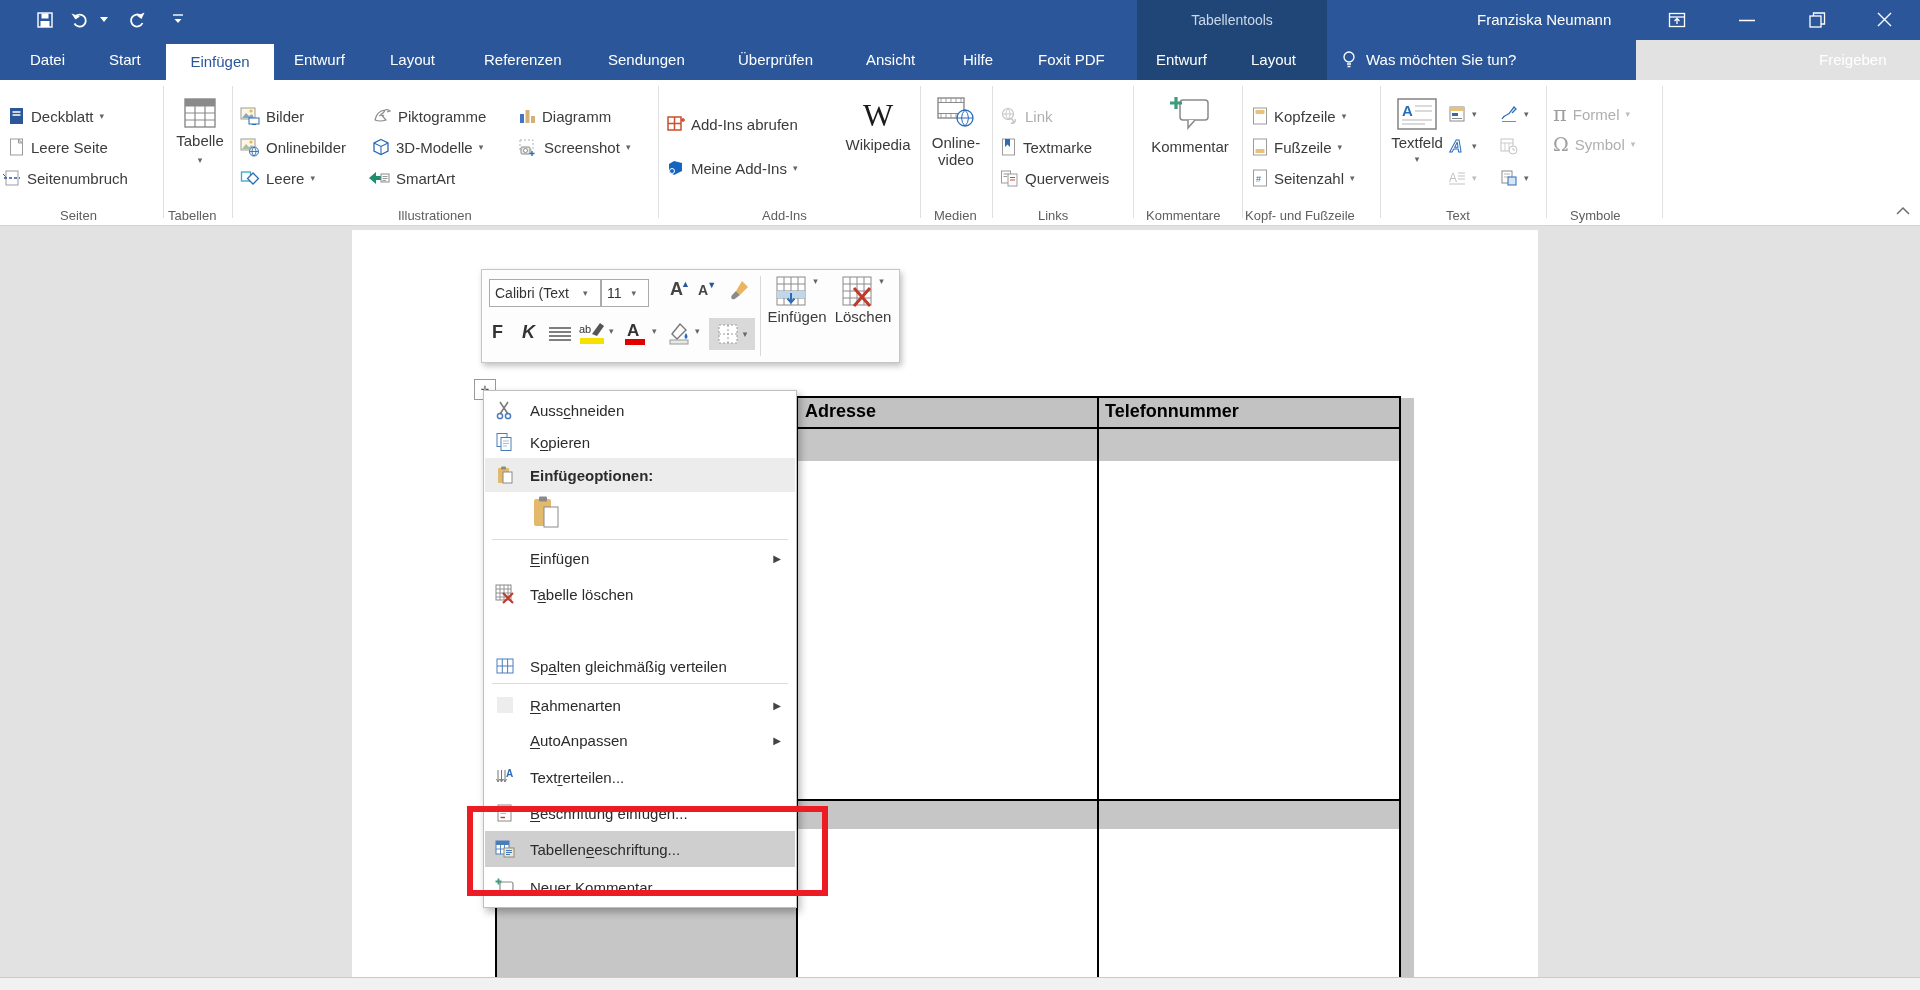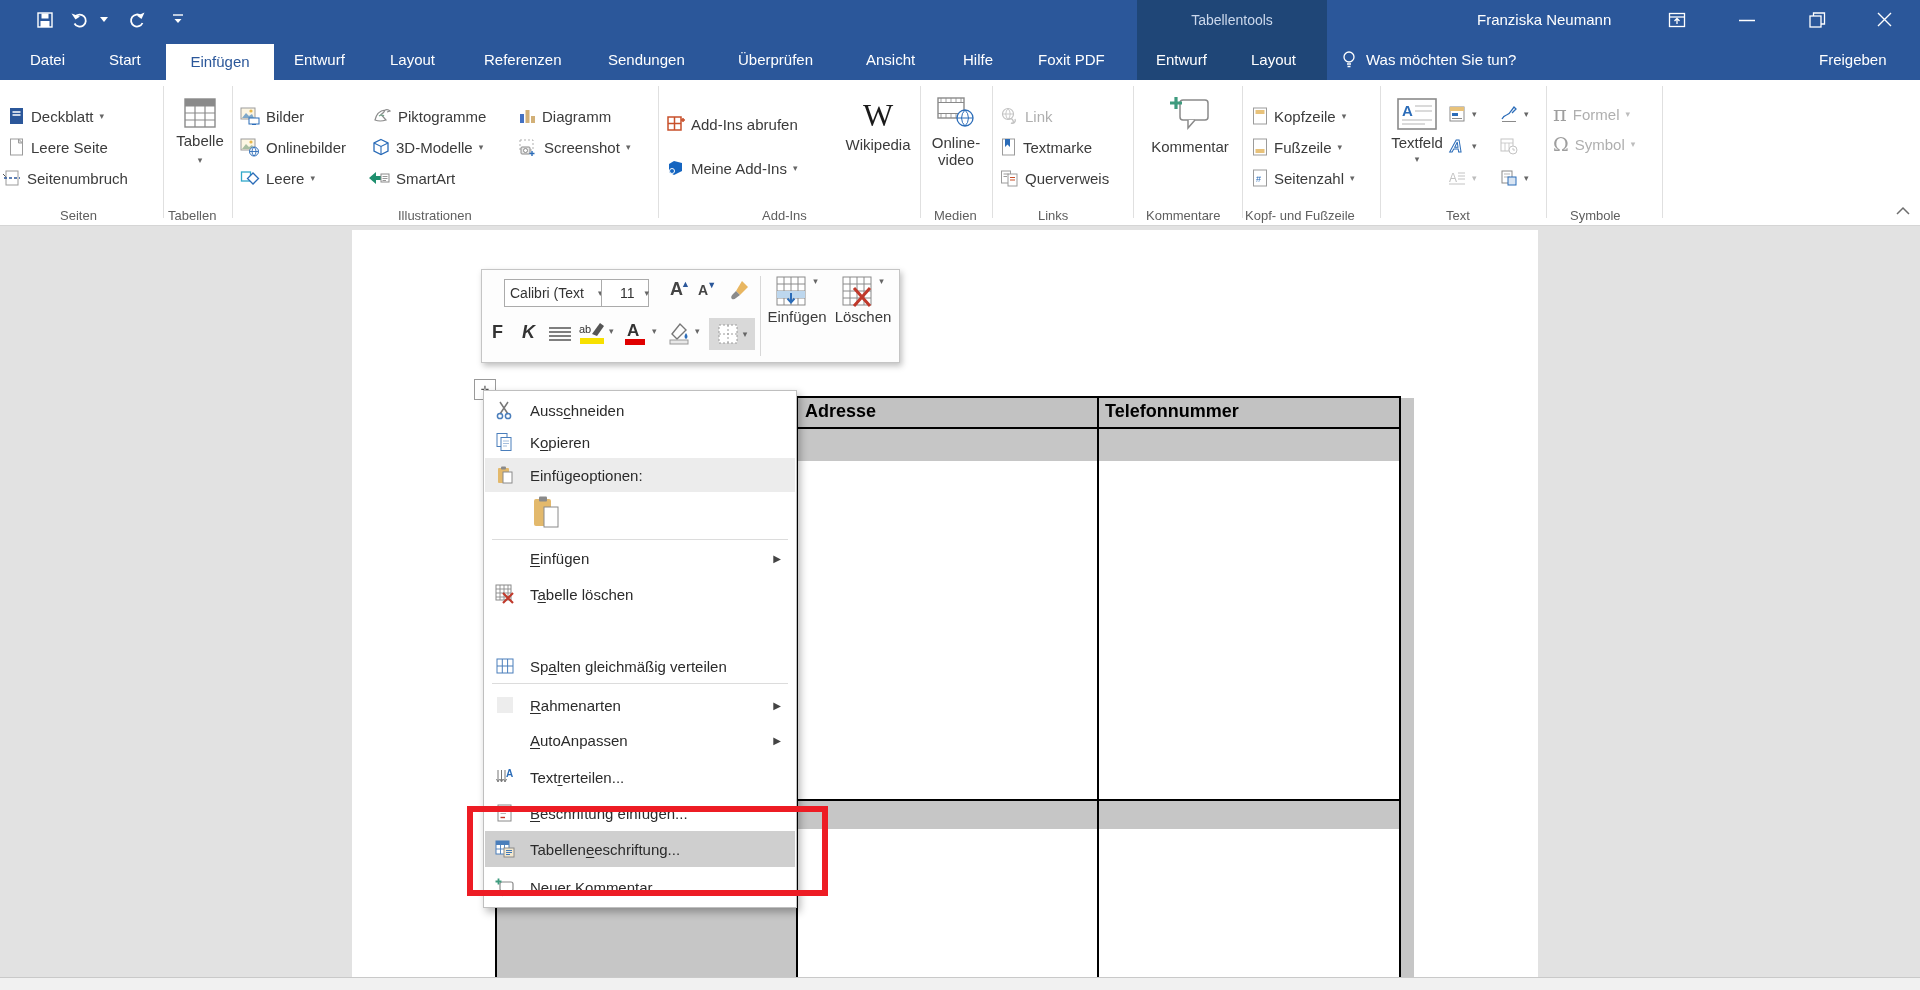--- a/index.html
+++ b/index.html
@@ -9,21 +9,21 @@
   .abs{position:absolute;}
   svg{display:block;}
   
   #titlebar{left:0;top:0;width:1920px;height:40px;background:#2B579A;color:#fff;}
   .tb-ic{position:absolute;top:11px;}
   #title-text{position:absolute;left:527px;top:0;height:40px;line-height:40px;font-size:15px;color:#fff;white-space:nowrap;}
   #ctx-box-title{position:absolute;left:1137px;top:0;width:190px;height:40px;background:#1F4677;
      text-align:center;line-height:40px;font-size:14px;color:#CBD8EC;}
   #user-name{position:absolute;left:1477px;top:0;height:40px;line-height:40px;font-size:15px;}
   
-  #tabsrow{left:0;top:40px;width:1920px;height:40px;background:#2B579A;}
+  #tabsrow{left:0;top:40px;width:1636px;height:40px;background:#2B579A;}
   .rtab{position:absolute;top:0;height:40px;line-height:40px;font-size:15px;color:#fff;white-space:nowrap;cursor:default;}
   #tab-einfuegen{left:166px;width:108px;background:#fff;color:#2B579A;text-align:center;top:4px;height:36px;line-height:36px;}
   #ctx-box-tabs{position:absolute;left:1137px;top:0;width:190px;height:40px;background:#1F4677;}
   
   #ribbon{left:0;top:80px;width:1920px;height:145px;background:#fff;border-bottom:1px solid #D5D5D5;}
   .rbtn{position:absolute;display:flex;align-items:center;gap:6px;font-size:15px;color:#3B3B3B;white-space:nowrap;height:24px;}
   .rbtn.dis{color:#AFAFAF;}
   .bigbtn{position:absolute;text-align:center;font-size:15px;color:#3B3B3B;}
   .bigbtn .lbl{margin-top:4px;white-space:nowrap;}
   .glabel{position:absolute;top:128px;font-size:13px;color:#5E5E5E;white-space:nowrap;}
@@ -516,26 +516,26 @@
   <div class="tline" style="left:1097px;top:396px;width:2px;height:581px"></div>
   <div class="tline" style="left:1399px;top:396px;width:2px;height:581px"></div>
 
   <span class="thead-txt" style="left:805px;top:401px">Adresse</span>
   <span class="thead-txt" style="left:1105px;top:401px">Telefonnummer</span>
 </div>
 <div class="abs" id="move-handle">✛</div>
 <div class="abs" id="bottom-strip"></div>
 
 <div class="abs" id="minibar">
-  <div class="mt-box" style="left:22px;top:9px;width:110px">
+  <div class="mt-box" style="left:7px;top:9px;width:110px">
     <span style="margin-left:5px;overflow:hidden;white-space:nowrap;width:86px">Calibri (Text</span>
     <span class="arr" style="margin-left:2px">▾</span>
   </div>
   <div class="mt-box" style="left:119px;top:9px;width:46px">
-    <span style="margin-left:18px">11</span>
+    <span style="margin-left:5px">11</span>
     <span class="arr" style="margin-left:10px">▾</span>
   </div>
   <div class="mt-ic" style="left:188px;top:9px">
     <span style="font-size:18px;font-weight:bold;color:#444">A</span>
       <span style="color:#2B579A;font-size:9px;margin:-12px 0 0 -2px">▲</span>
   </div>
   <div class="mt-ic" style="left:216px;top:12px">
     <span style="font-size:14px;font-weight:bold;color:#444">A</span>
       <span style="color:#2B579A;font-size:9px;margin:-10px 0 0 -1px">▼</span>
   </div>
@@ -644,21 +644,21 @@
     <span class="cm-text"><span>K</span><u>o</u><span>pieren</span></span>
   </div>
   <div class="cm-item hl-light" style="top:67px">
     <span class="cm-ico">
         <svg width="20" height="20" viewBox="0 0 20 20">
           <rect x="3" y="3" width="11" height="15" rx="1" fill="#E3B96C"></rect>
           <rect x="6" y="1.5" width="5" height="3" rx="1" fill="#8A8A8A"></rect>
           <rect x="8" y="7" width="9" height="11" fill="#fff" stroke="#8A8A8A"></rect>
         </svg>
       </span>
-    <span class="cm-text" style="font-weight:normal"><span></span><u></u><span>Einfügeoptionen:</span></span>
+    <span class="cm-text" style="font-weight:bold"><span></span><u></u><span>Einfügeoptionen:</span></span>
   </div>
   <div class="abs" style="left:44px;top:100px;width:36px;height:42px;display:flex;align-items:center;justify-content:center">
     <span>
         <svg width="28" height="34" viewBox="0 0 28 34">
           <rect x="2" y="4" width="17" height="27" rx="2" fill="#E3B96C"></rect>
           <rect x="7" y="1.5" width="8" height="5" rx="1" fill="#8A8A8A"></rect>
           <rect x="12" y="12" width="14" height="20" fill="#fff" stroke="#8A8A8A"></rect>
         </svg>
       </span>
   </div>

